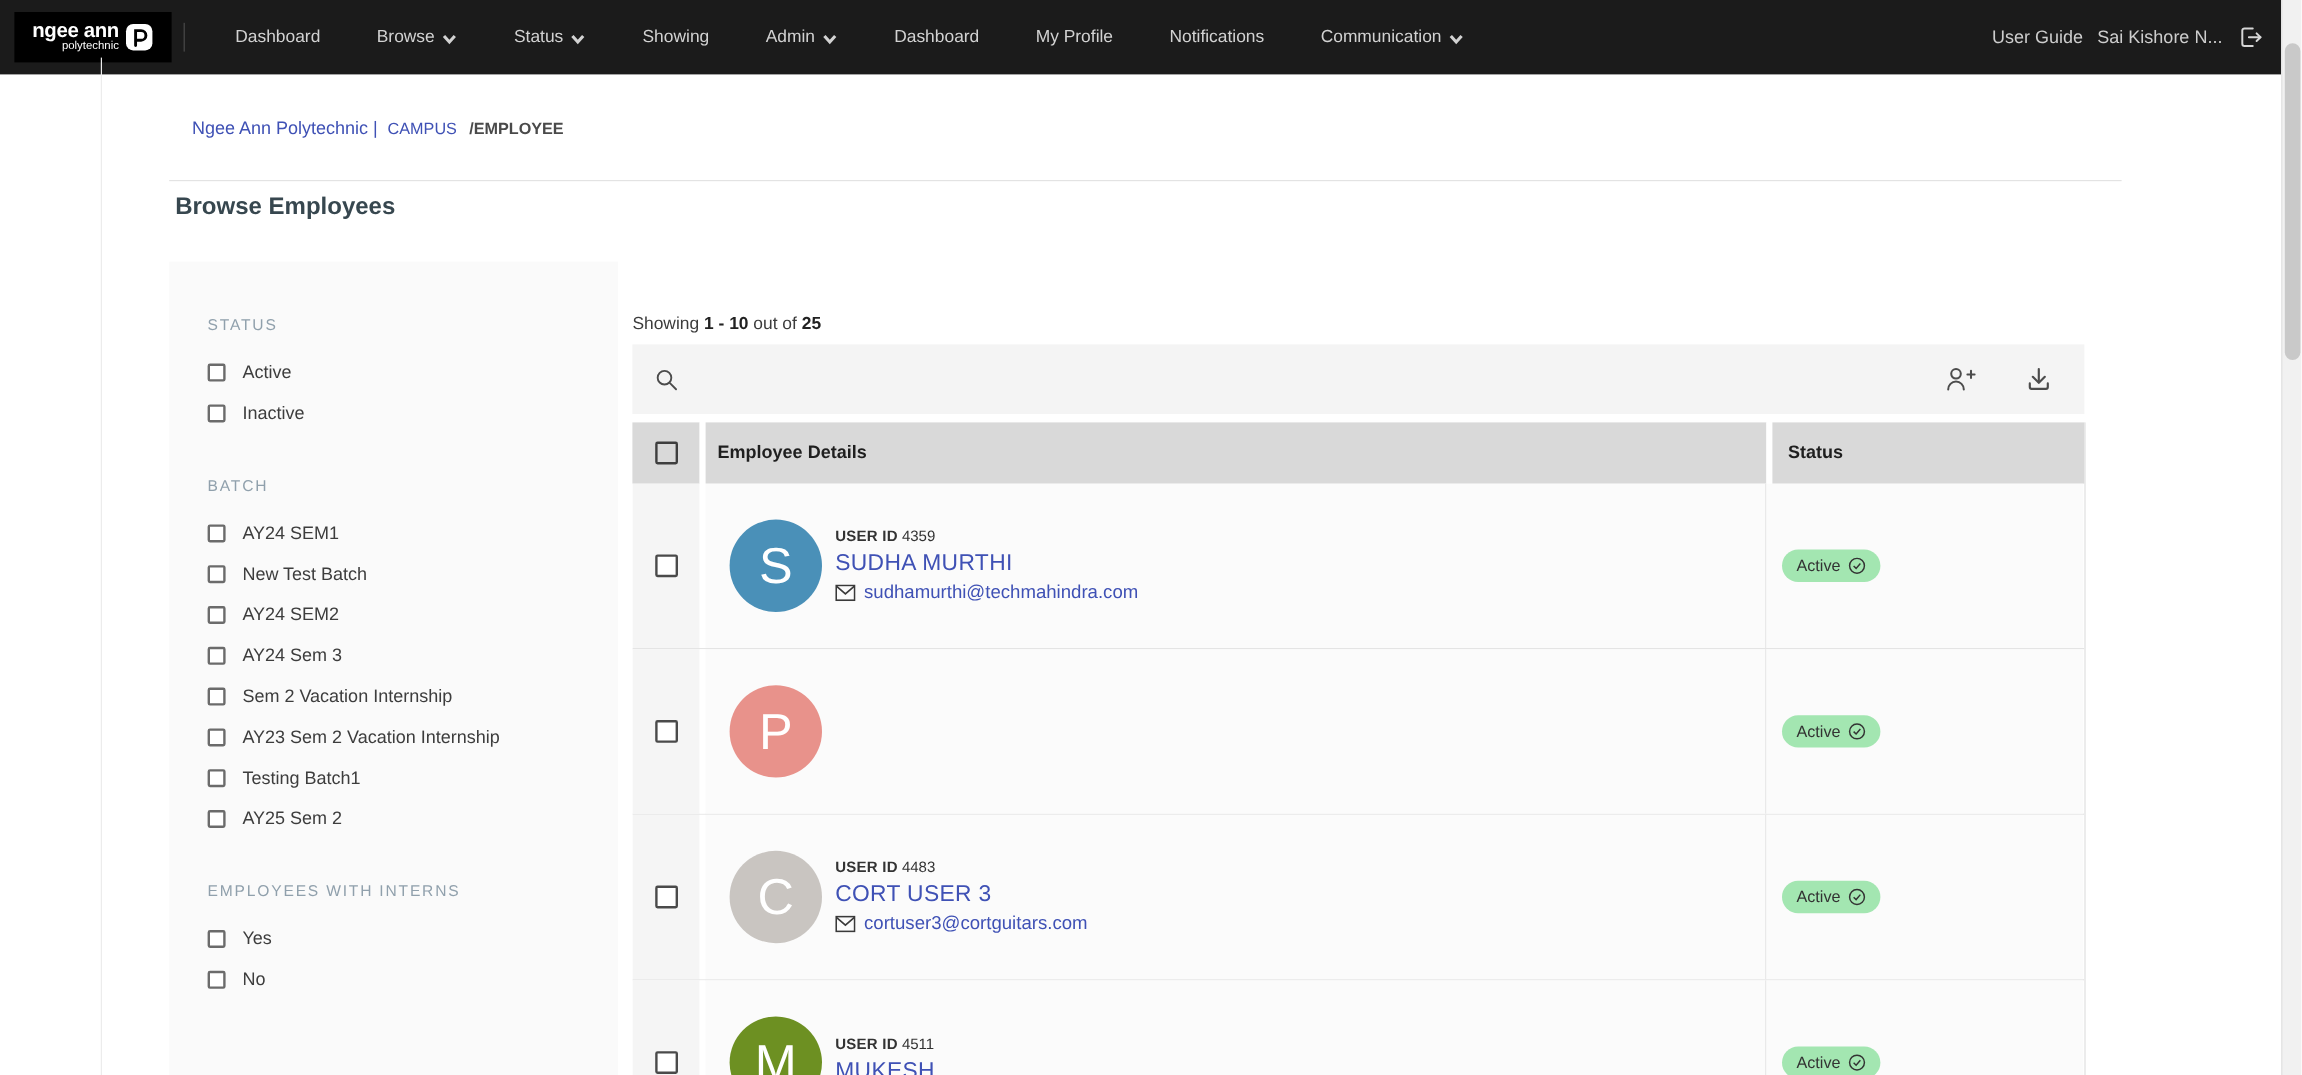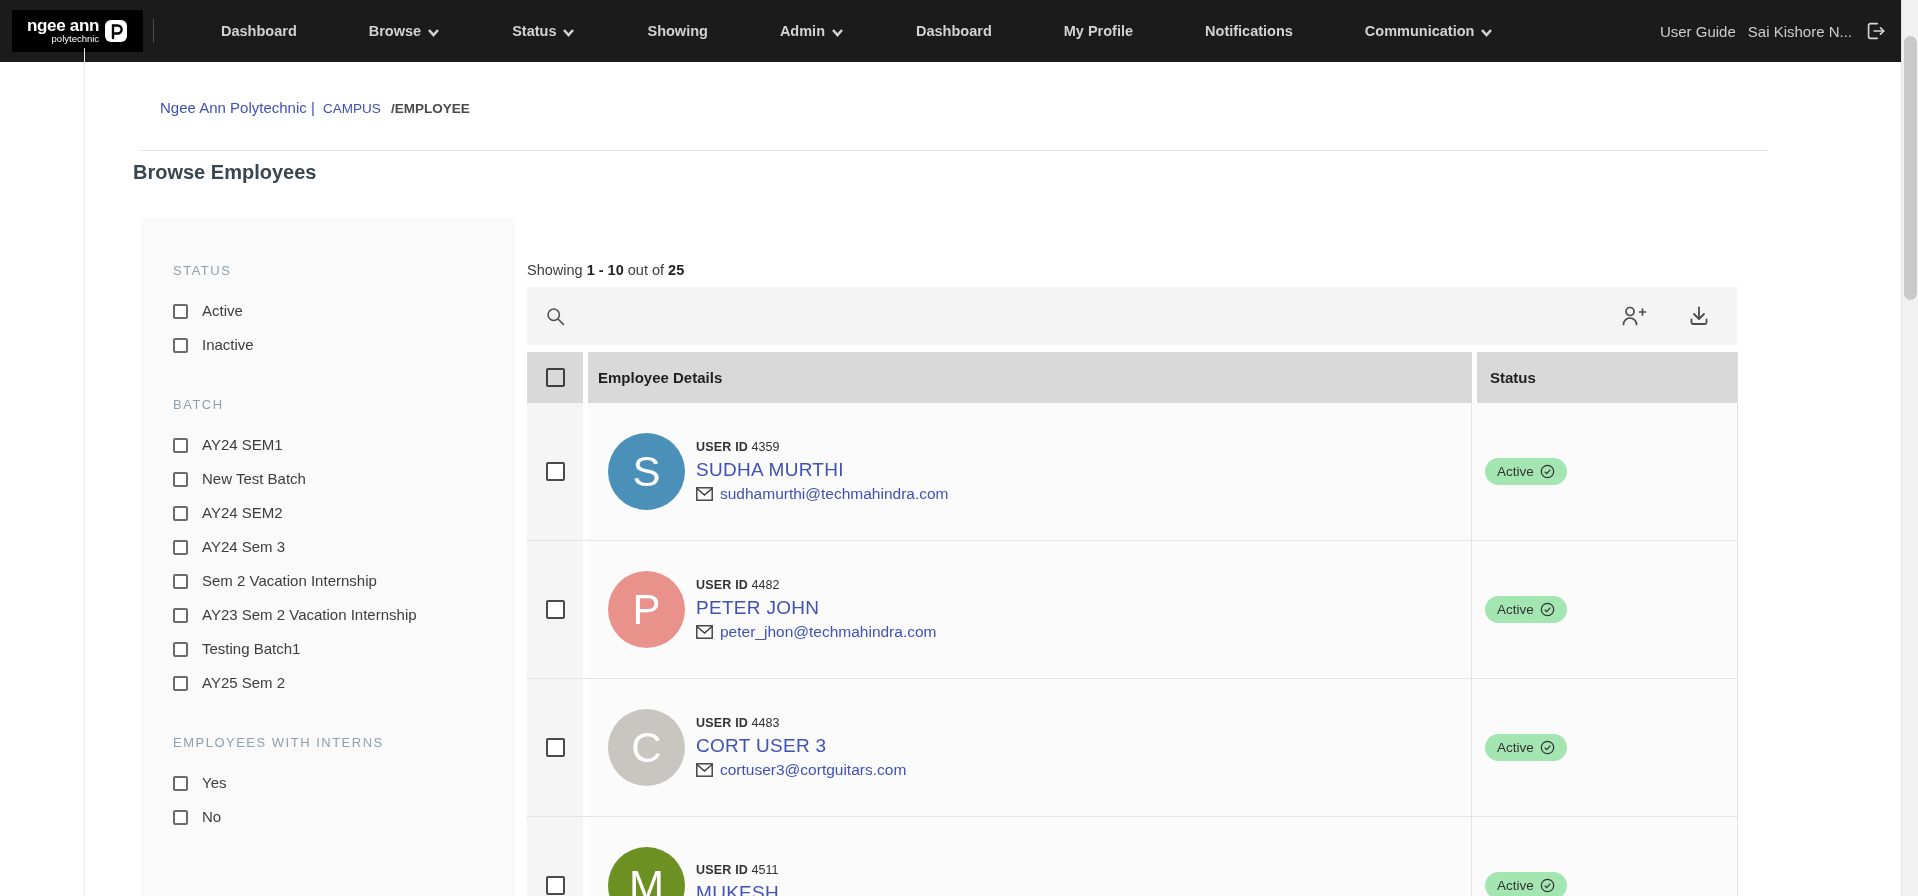--- a/index.html
+++ b/index.html
@@ -10,40 +10,40 @@
   .navbar { position:absolute; left:0; top:0; width:1901px; height:62px;
     background:var(--navbar-bg,#1b1b1b); display:flex; align-items:center; }
   .logo-box { margin-left:12px; width:131px; height:42px; background:#000;
     display:flex; align-items:center; justify-content:center; gap:5px; }
   .logo-text { display:flex; flex-direction:column; align-items:flex-end; color:#fff; }
   .logo-text .l1 { font-size:17px; font-weight:bold; letter-spacing:-0.3px; line-height:16px; }
   .logo-text .l2 { font-size:9.5px; line-height:10px; }
   .nav-sep { width:1px; height:24px; background:#4a4a4a; margin-left:10px; margin-right:42px; }
   .nav-items { display:flex; align-items:center; gap:47px; }
   .nav-item { display:flex; align-items:center; gap:6px; color:#d2d2d2; font-size:14.5px;
-    font-weight:bold; cursor:pointer; white-space:nowrap;margin-left:25px; }
+    font-weight:normal; cursor:pointer; white-space:nowrap; }
   .nav-item svg { margin-top:2px; }
   .nav-spacer { flex:1; }
   .nav-right { display:flex; align-items:center; gap:12px; margin-right:15px;
     color:#cdcdcd; font-size:15px; white-space:nowrap; }
 
   
   .scrollbar { position:absolute; right:0; top:0; width:17px; height:896px;
     background:#f1f1f1; border-left:1px solid #e2e2e2; }
   .scroll-thumb { position:absolute; top:36px; left:2px; width:13px; height:264px;
     background:#c9c9c9; border-radius:7px; }
   .left-rule { position:absolute; left:84px; top:48px; width:1px; height:848px; background:#ececec; }
 
   .breadcrumb { position:absolute; left:160px; top:99px; font-size:15px; white-space:nowrap; }
   .bc-root { color:var(--accent,#3f51b5); }
   .bc-section { color:var(--accent,#3f51b5); font-size:13.5px; margin-left:4px; }
   .bc-current { color:#4a4a4a; font-size:13.5px; font-weight:bold; margin-left:6px; }
 
   .title-divider { position:absolute; left:141px; top:150px; width:1627px; height:1px; background:#e3e3e3; }
-  .page-title { position:absolute; left:133px; top:161px; font-size:20px; font-weight:bold; color:#37474f; }
+  .page-title { position:absolute; left:146px; top:161px; font-size:20px; font-weight:bold; color:#37474f; }
 
   
   .filter-panel { position:absolute; left:141px; top:218px; width:374px; height:678px;
     background:#fafafa; padding:45px 30px 0 32px; }
   .filter-heading { font-size:13px; color:#90a0ac; letter-spacing:1.5px; margin-bottom:22px; }
   .filter-heading.gap { margin-top:42px; }
   .filter-option { font-size:15px; color:#3d3d3d; line-height:21px; margin-bottom:13px; cursor:pointer; }
   .cb { display:inline-block; width:15px; height:15px; border:2px solid #6b6b6b; border-radius:2px;
     background:#fff; margin-right:14px; vertical-align:-3px; }
 
@@ -264,31 +264,20 @@
     </div>
   </div>
 
   <div class="row">
     <div class="row-check">
         <span class="row-cb"></span>
       </div>
     <div class="row-gap"></div>
     <div class="row-main">
       <div class="avatar" style="background: rgb(232, 146, 139);">P</div>
-      <div class="emp-text">
-        <div class="uid"><b>USER ID</b> <span>4482</span></div>
-        <div class="emp-name">PETER JOHN</div>
-        <div class="emp-email">
-          <svg width="17" height="14" viewBox="0 0 17 14" fill="none" stroke="#3a3a3a" stroke-width="1.4">
-              <rect x="0.8" y="0.8" width="15.4" height="12.4"></rect>
-              <polyline points="1,1.5 8.5,8 16,1.5"></polyline>
-            </svg>
-          <span>peter_jhon@techmahindra.com</span>
-        </div>
-      </div>
     </div>
     <div class="row-status">
       <span class="badge">
           <span>Active</span>
         <svg width="15" height="15" viewBox="0 0 16 16" fill="none" stroke="#333" stroke-width="1.3">
             <circle cx="8" cy="8" r="6.6"></circle>
             <polyline points="5,8.2 7.2,10.3 11,5.9"></polyline>
           </svg>
       </span>
     </div>

